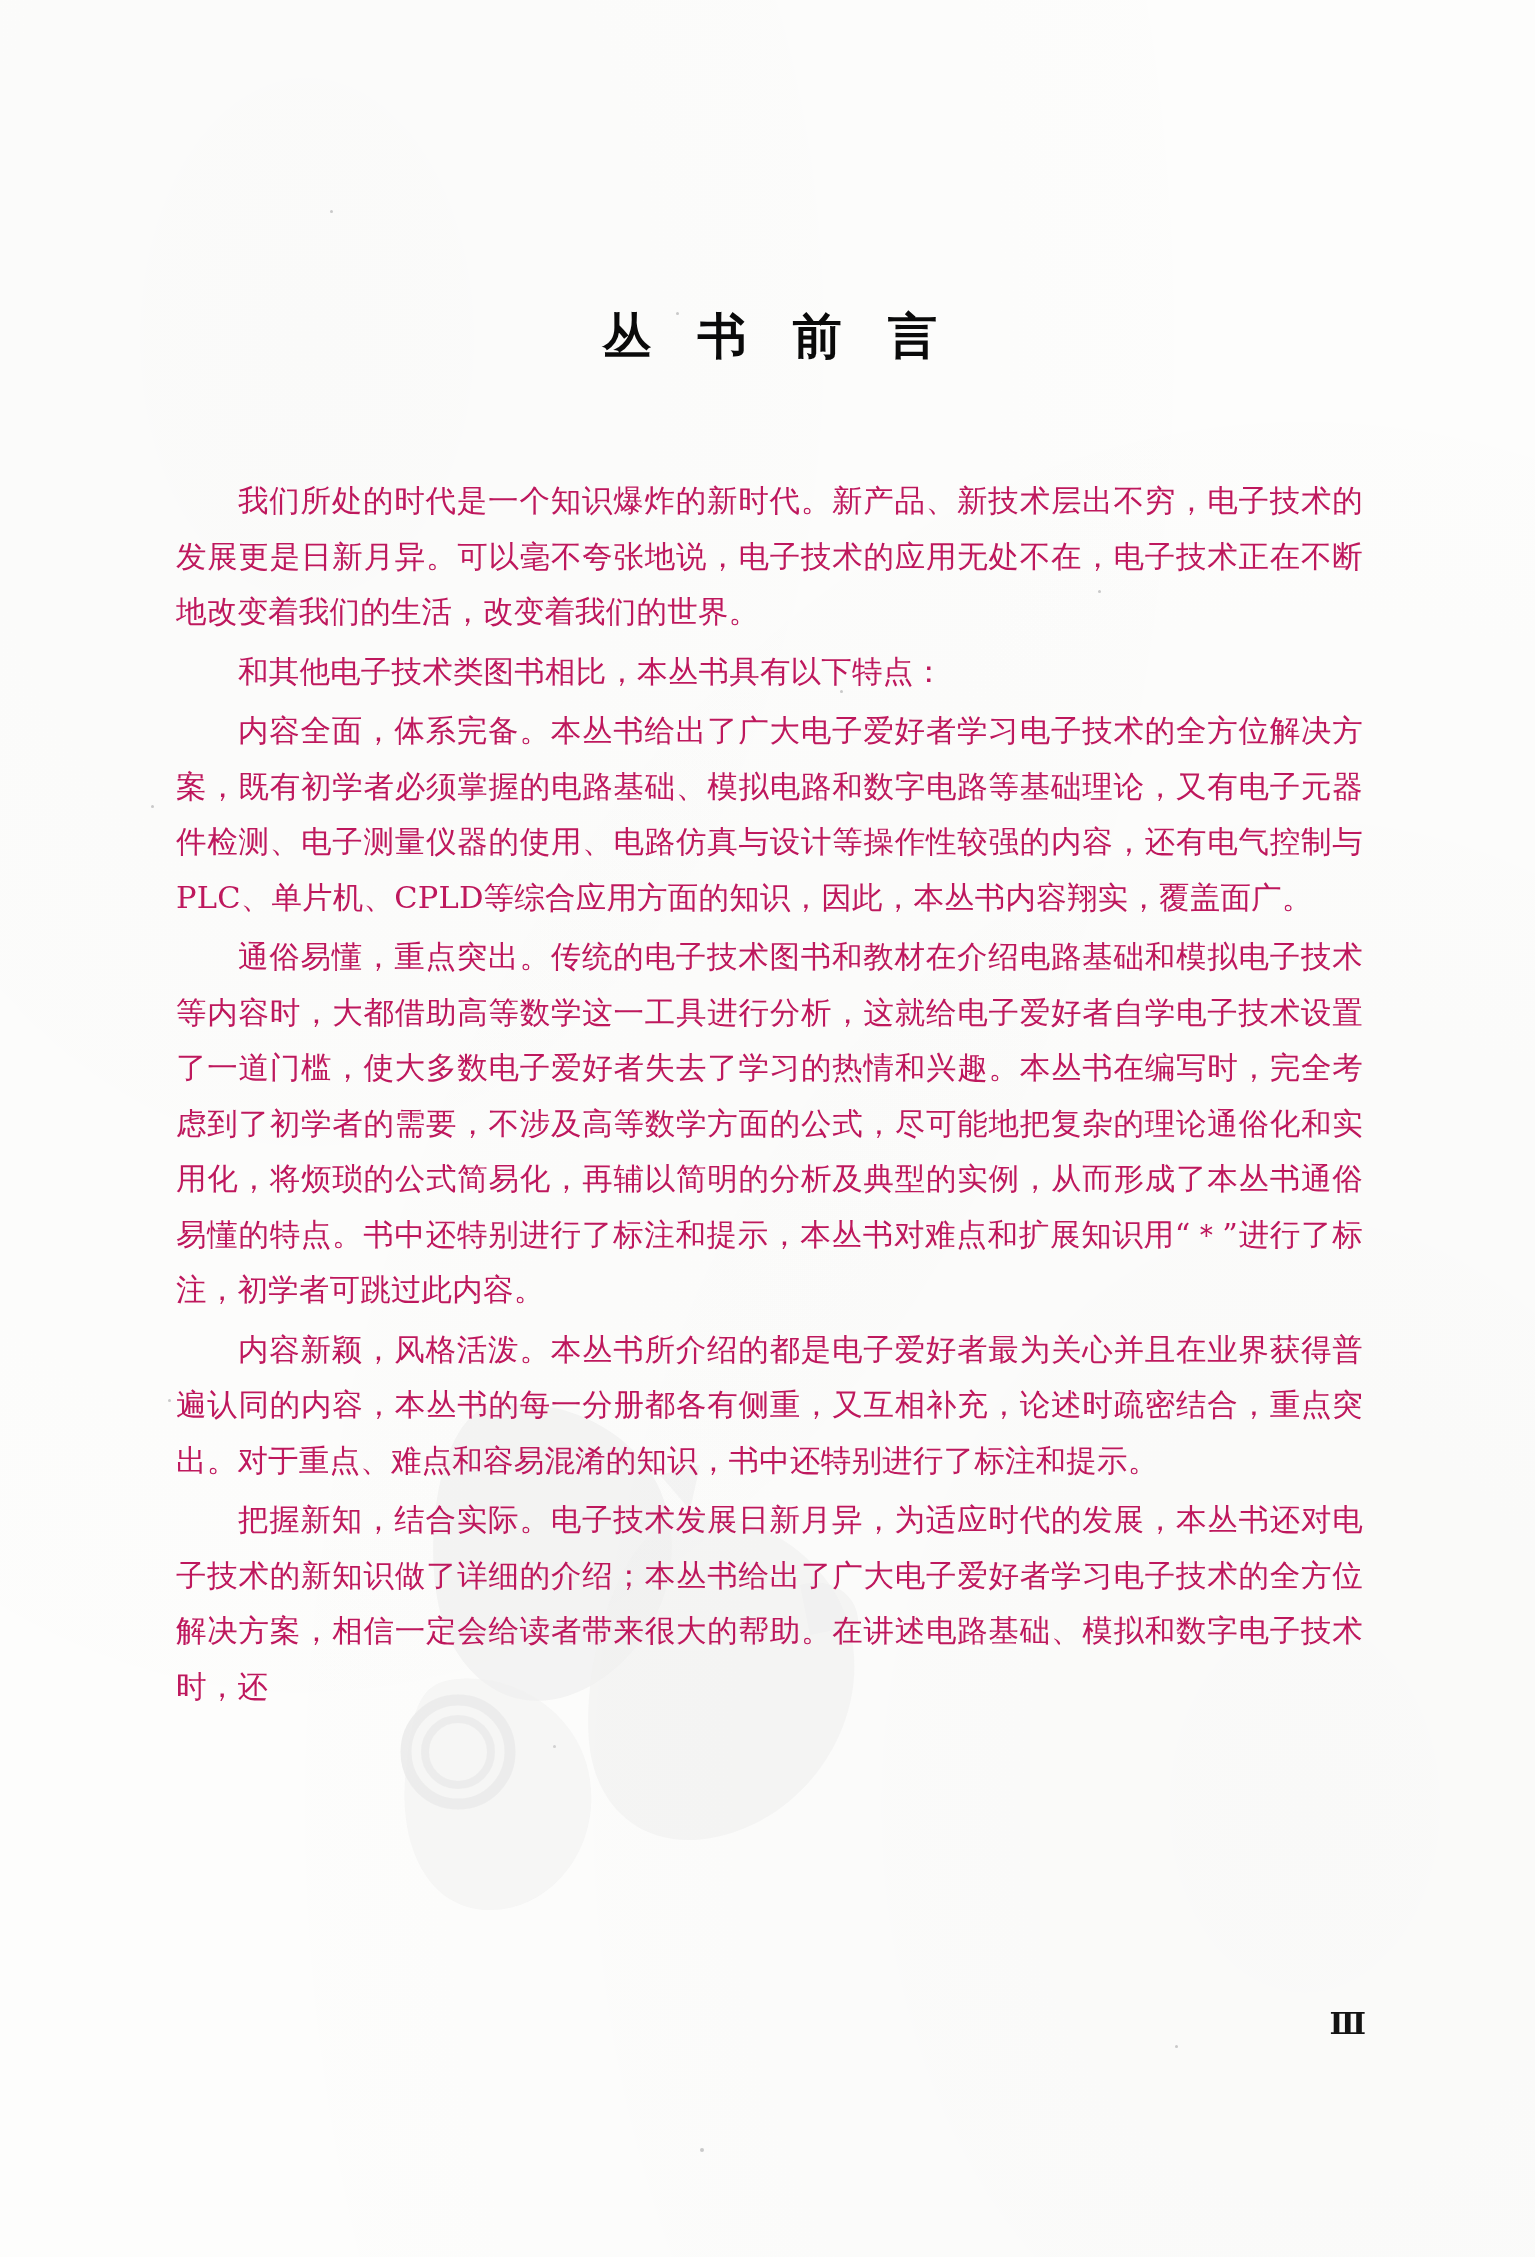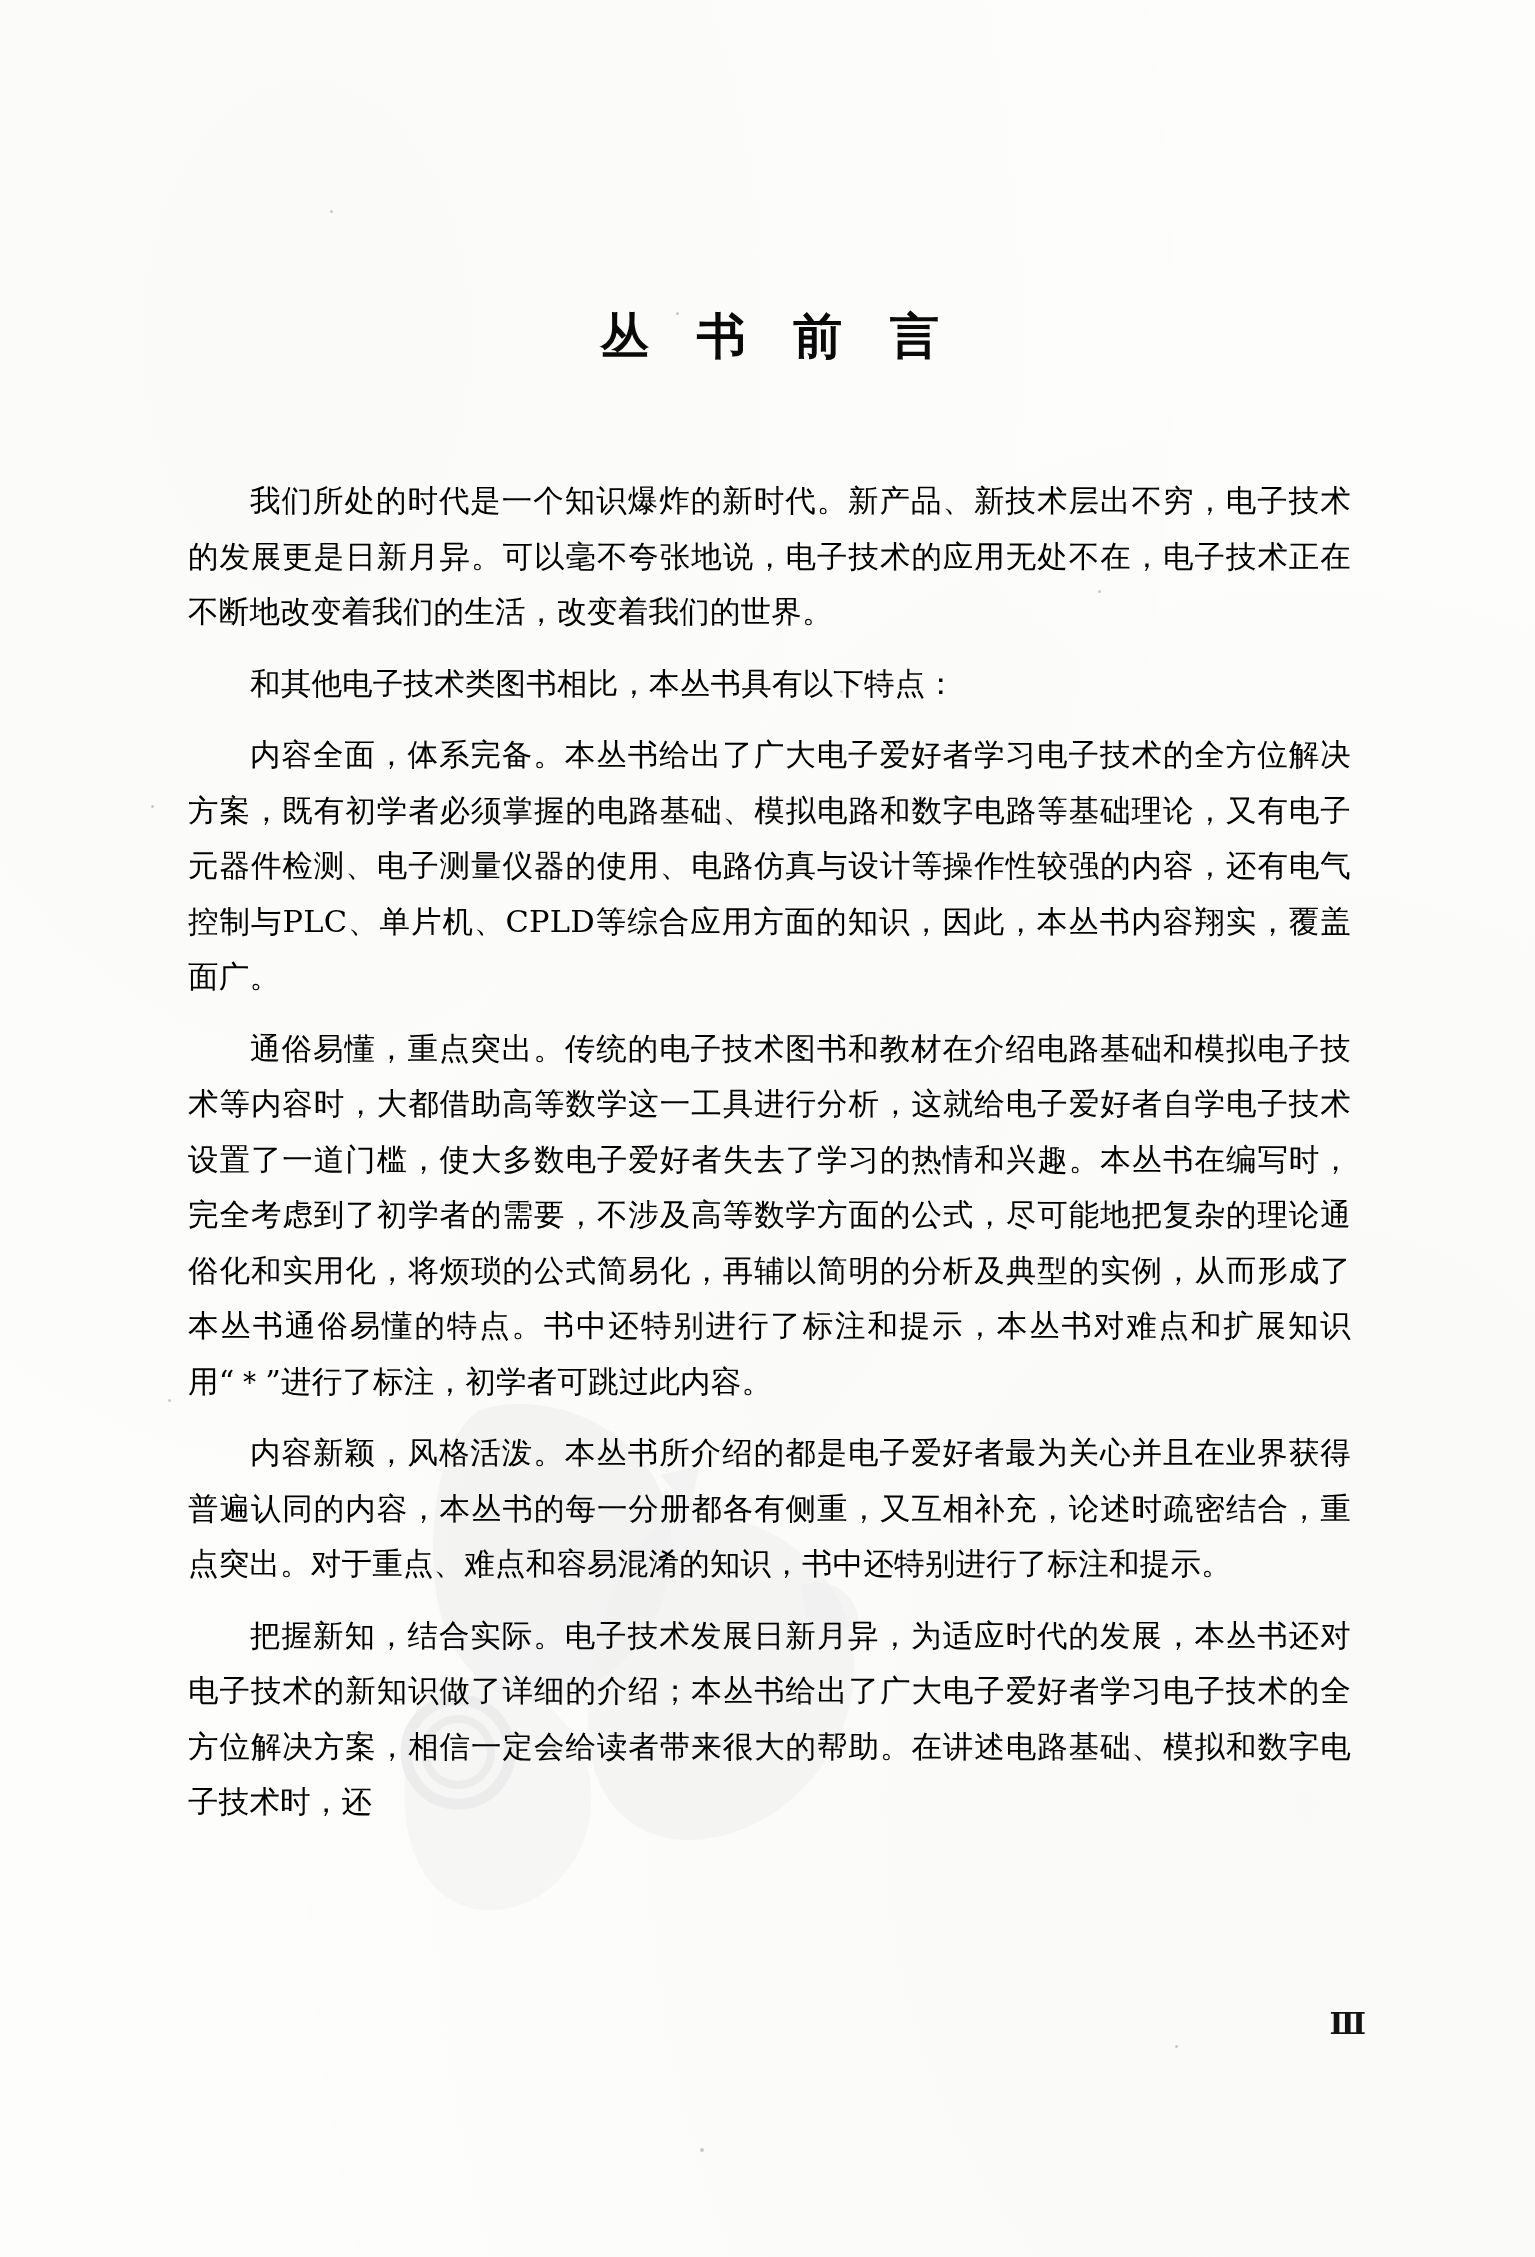--- a/index.html
+++ b/index.html
@@ -44,38 +44,38 @@
     position: absolute;
     left: 172px;
     top: 0;
     width: 1195px;
   }
 
   .doc-title {
     margin: 0;
     padding-top: 312px;
     text-align: center;
-    font-family: Liberation Sans, sans-serif;
+    font-family: Liberation Serif, serif;
     font-weight: 700;
     font-size: 49px;
     letter-spacing: 17px;
     text-indent: 17px;
     color: #0a0a0a;
     line-height: 1;
   }
 
   .body-block {
     margin-top: 112px;
   }
 
   p.para {
-    margin: 16px;
+    margin: 4px;
     font-size: 30.5px;
     line-height: 55.5px;
-    color: #000000;
+    color: #be185d;
     text-align: justify;
     text-justify: inter-character;
     text-indent: 62px;
     font-family: "DejaVu Serif", "Liberation Serif", serif;
     letter-spacing: 0.2px;
     word-break: break-all;
     -webkit-font-smoothing: none;
   }
 
   .page-number {

